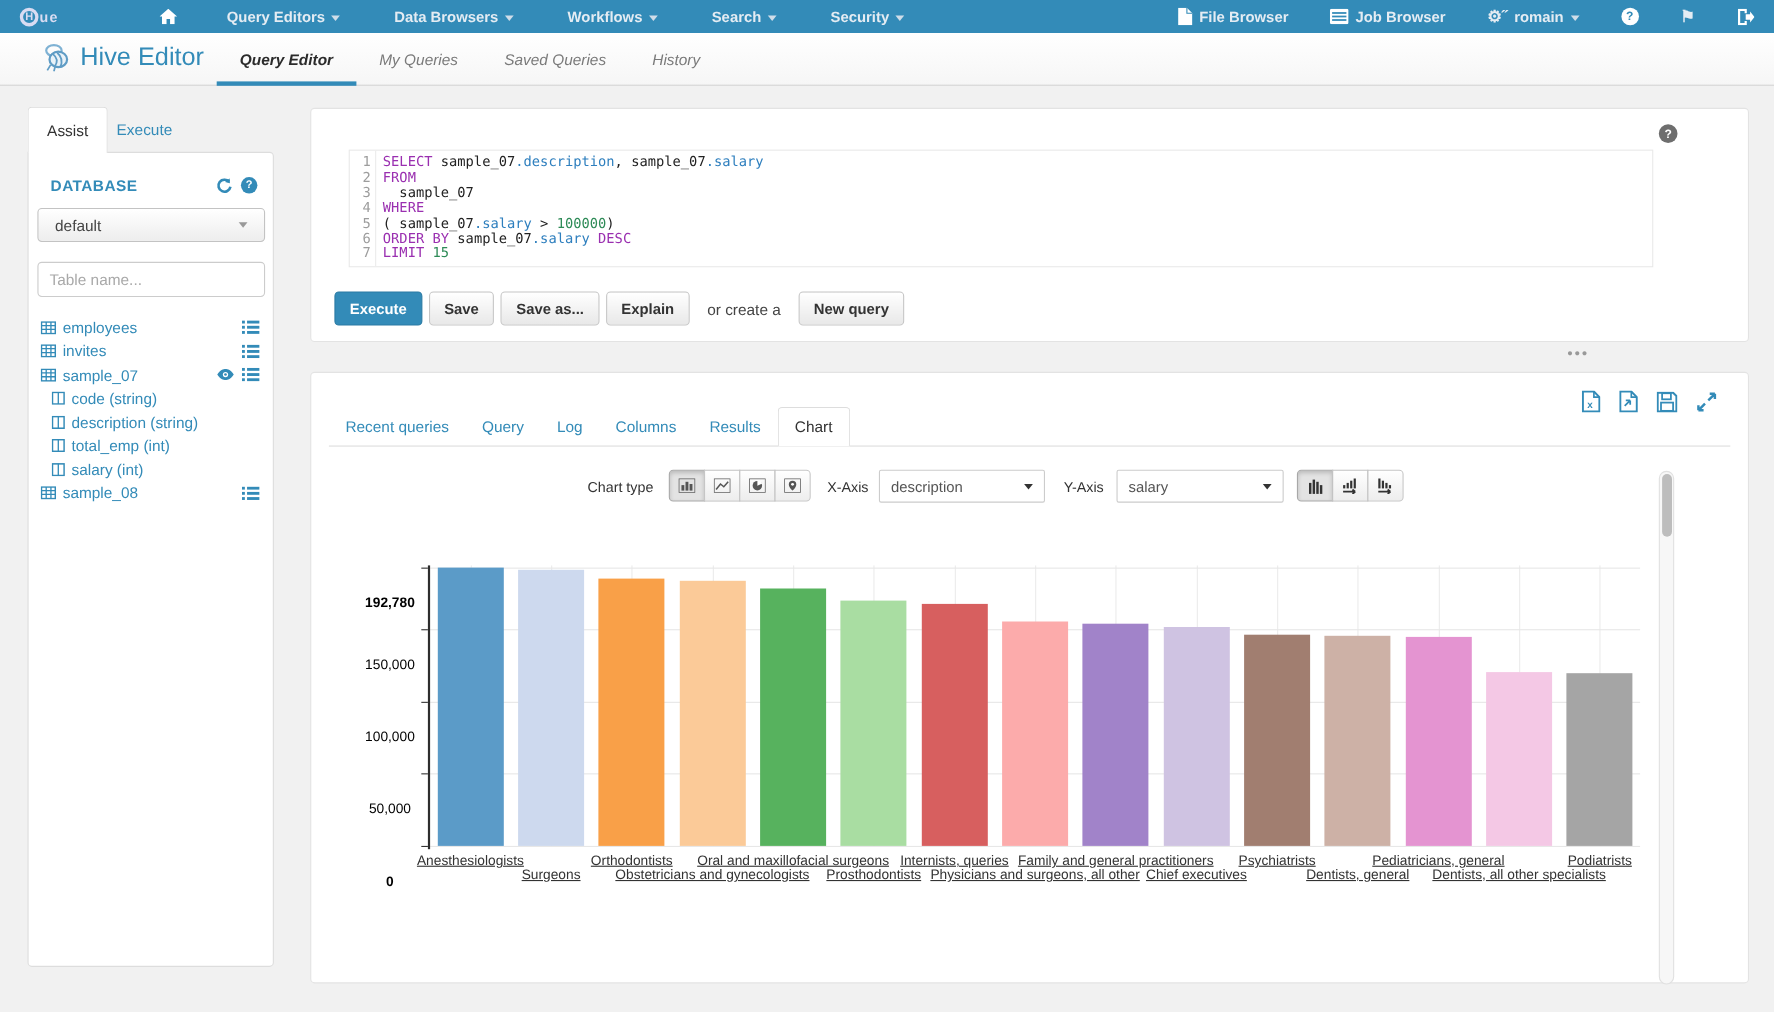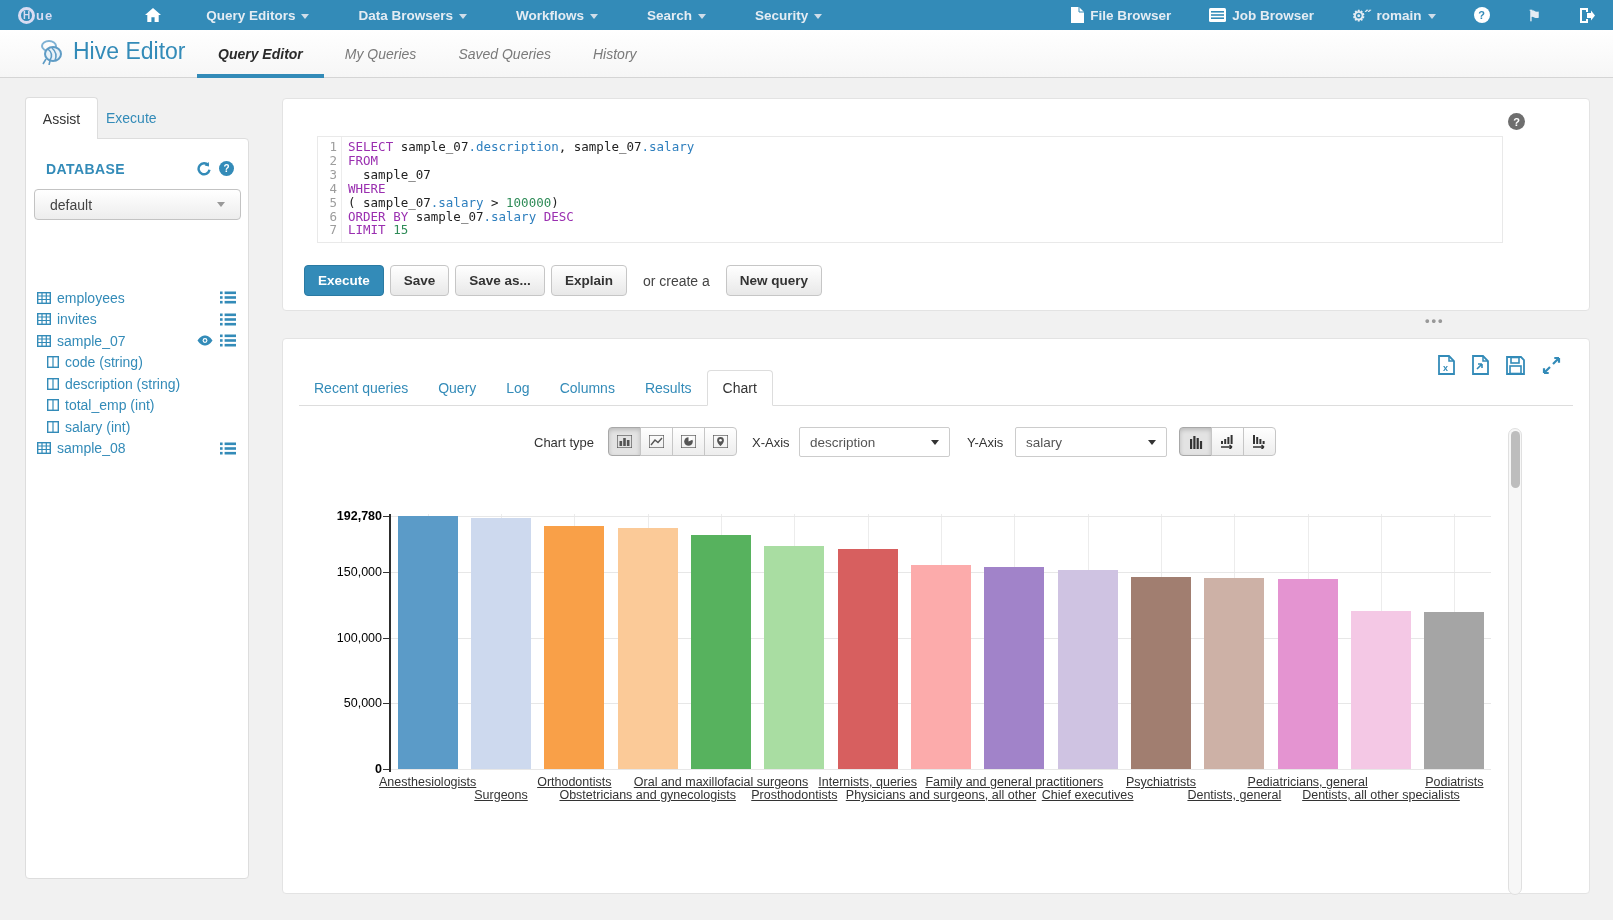--- a/index.html
+++ b/index.html
@@ -83,21 +83,21 @@
   .gbtn:last-child { border-radius:0 4px 4px 0; }
   .gbtn.active { background:#e3e3e3; box-shadow:inset 0 2px 4px rgba(0,0,0,0.18); border-color:#a8a8a8; }
   .axis-select { position:absolute; top:0; height:30px; background:#fff; border:1px solid #ccc; border-radius:2px; display:flex; align-items:center; padding:0 10px; font-size:13.5px; color:#555; cursor:pointer; }
   .axis-select .sel-caret { margin-left:auto; width:0; height:0; border-left:4px solid transparent; border-right:4px solid transparent; border-top:5px solid #333; }
 
   
   #chart { position:absolute; left:48px; top:140px; width:1185px; height:332px; }
   .gridline-h { position:absolute; height:1px; background:#e7e7e7; }
   .gridline-v { position:absolute; width:1px; background:#ececec; }
   .bar { position:absolute; cursor:pointer; }
-  .ylab { position:absolute; width:55px; text-align:right; font-size:12.5px; color:#000; }
+  .ylab { position:absolute; width:55px; text-align:center; font-size:12.5px; color:#000;margin-top:32px; }
   .ylab.bold { font-weight:bold; }
   .ytick { position:absolute; width:6px; height:1px; background:#333; }
   .xlab { position:absolute; font-size:12.5px; color:#333; white-space:nowrap; transform:translateX(-50%);text-decoration:underline; }
   #yaxis-line { position:absolute; width:2px; background:#2d2d2d; }
 
   
   #v-scrollbar { position:absolute; right:67px; top:89px; width:14px; height:467px; background:#f7f7f7; border:1px solid #e0e0e0; border-radius:7px; }
   #v-thumb { position:absolute; left:1.5px; top:2px; width:9px; height:57px; background:#bdbdbd; border-radius:5px; cursor:grab; }
 
   svg { display:block; }
@@ -215,20 +215,21 @@
           <path d="M13.5 7.8 A5.5 5.5 0 1 1 12.3 3.2" fill="none" stroke="#338bb8" stroke-width="2.4"></path>
           <path d="M12.8 0 L13 4.6 L8.6 3.4 Z" fill="#338bb8"></path>
         </svg>
     </span>
     <span class="help-circle">?</span>
   </div>
   <div class="select-box">
     <span>default</span>
     <span class="sel-caret"></span>
   </div>
+  <input class="table-filter" placeholder="Table name..." style="">
   <div id="table-list">
       <div class="tbl-row">
         <span class="ic">
           <svg width="14" height="12" viewBox="0 0 14 12">
             <rect x="0.7" y="0.7" width="12.6" height="10.6" fill="none" stroke="#338bb8" stroke-width="1.4"></rect>
             <path d="M0.7 4 H13.3 M0.7 7.5 H13.3 M5 0.7 V11.3 M9.3 0.7 V11.3" stroke="#338bb8" stroke-width="1.2"></path>
           </svg>
         </span>
         <span class="nm">employees</span>
         <span class="right-ics">

